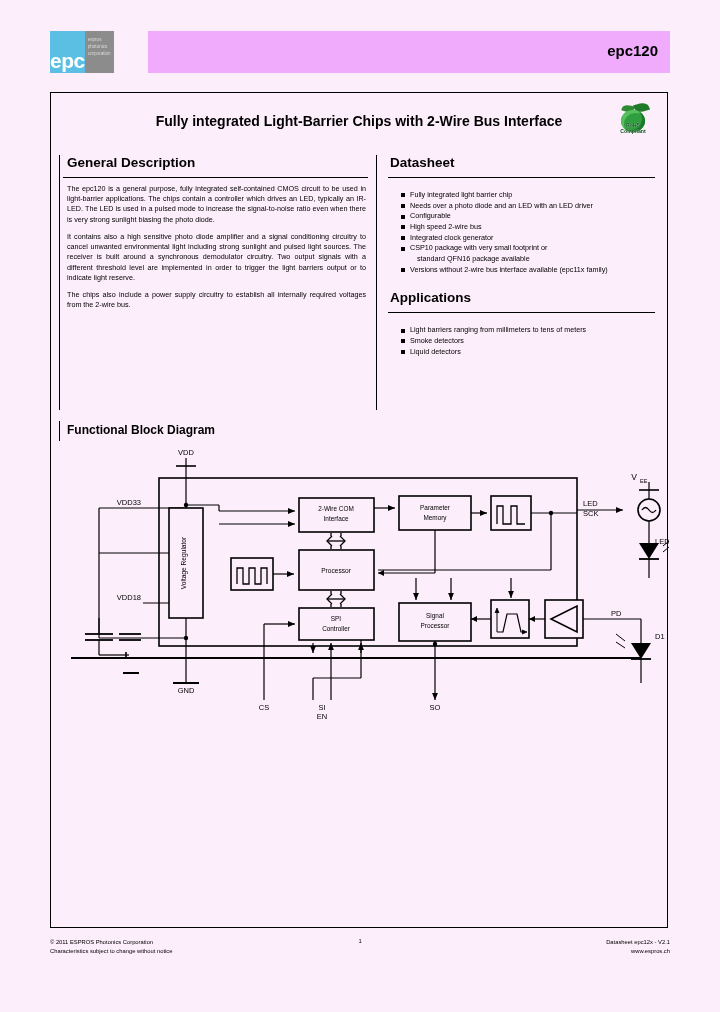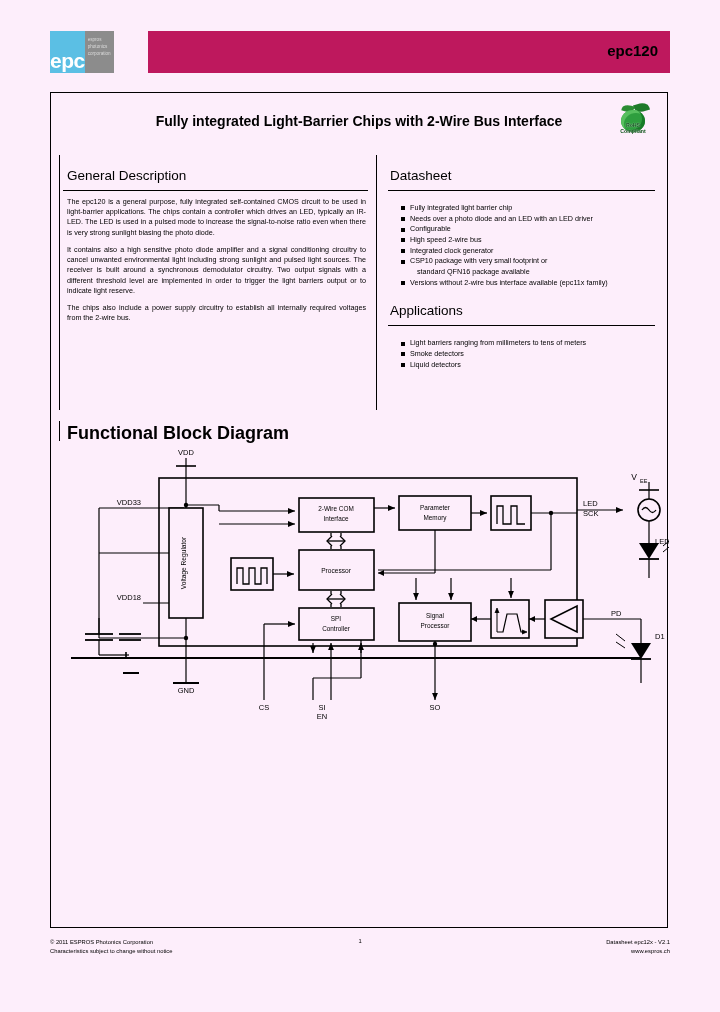--- a/index.html
+++ b/index.html
@@ -24,21 +24,21 @@
     display:flex;align-items:flex-end;justify-content:center;
     letter-spacing:-0.5px;line-height:1;padding-bottom:2px;box-sizing:border-box;
   }
   .logo-grey{
     width:40px;height:42px;background:#8c8c8c;
     color:#d9d9d9;font-size:4.6px;line-height:1.55;
     padding:5px 0 0 3px;box-sizing:border-box;
   }
   .header-bar{
     position:absolute;left:98px;top:0;width:522px;height:42px;
-    background:#be185d;
+    background:#f0abfc;
   }
   .header-bar span{
     position:absolute;right:12px;top:11px;
     font-size:15px;font-weight:bold;color:#000;
   }
   
   .page{
     position:absolute;left:50px;top:92px;width:618px;height:836px;
     border:1px solid #000;background:#fdeefb;box-sizing:border-box;
   }
@@ -75,40 +75,40 @@
   }
   .col-left{position:absolute;left:0;top:0;width:305px;}
   .col-right{position:absolute;left:325px;top:0;width:267px;}
   .divider{
     position:absolute;left:313px;top:0;width:1px;height:255px;background:#000;
   }
   .hr{
     height:1px;background:#000;margin:0 0 6px 0;
   }
   h2.sec{
-    font-size:13.5px;font-weight:normal;margin:13px 0 7px 2px;color:#000;
+    font-size:13.5px;font-weight:bold;margin:0 0 7px 2px;color:#000;
   }
   .col-left h2.sec{margin-left:4px;}
   p.body{
     font-size:7.2px;line-height:1.42;text-align:justify;margin:0 0 7px 0;
     color:#000;
   }
   ul.bullets{margin:12px;padding:0;list-style:none;}
   ul.bullets li{
     font-size:7.2px;line-height:1.48;color:#000;
     padding-left:10px;position:relative;
   }
   ul.bullets li.sq::before{
     content:"";position:absolute;left:1px;top:3.3px;
     width:4px;height:4px;background:#000;
   }
   ul.bullets li.cont{padding-left:17px;}
   .fblock-title{
     position:absolute;left:16px;top:330px;
-    font-size:18px;font-weight:bold;color:#000;
+    font-size:12px;font-weight:bold;color:#000;
   }
   .leftrule{
     position:absolute;left:8px;top:62px;width:1px;height:255px;background:#000;
   }
   .leftrule2{
     position:absolute;left:8px;top:328px;width:1px;height:20px;background:#000;
   }
   
   .diagram{
     position:absolute;left:0;top:355px;width:618px;height:280px;

